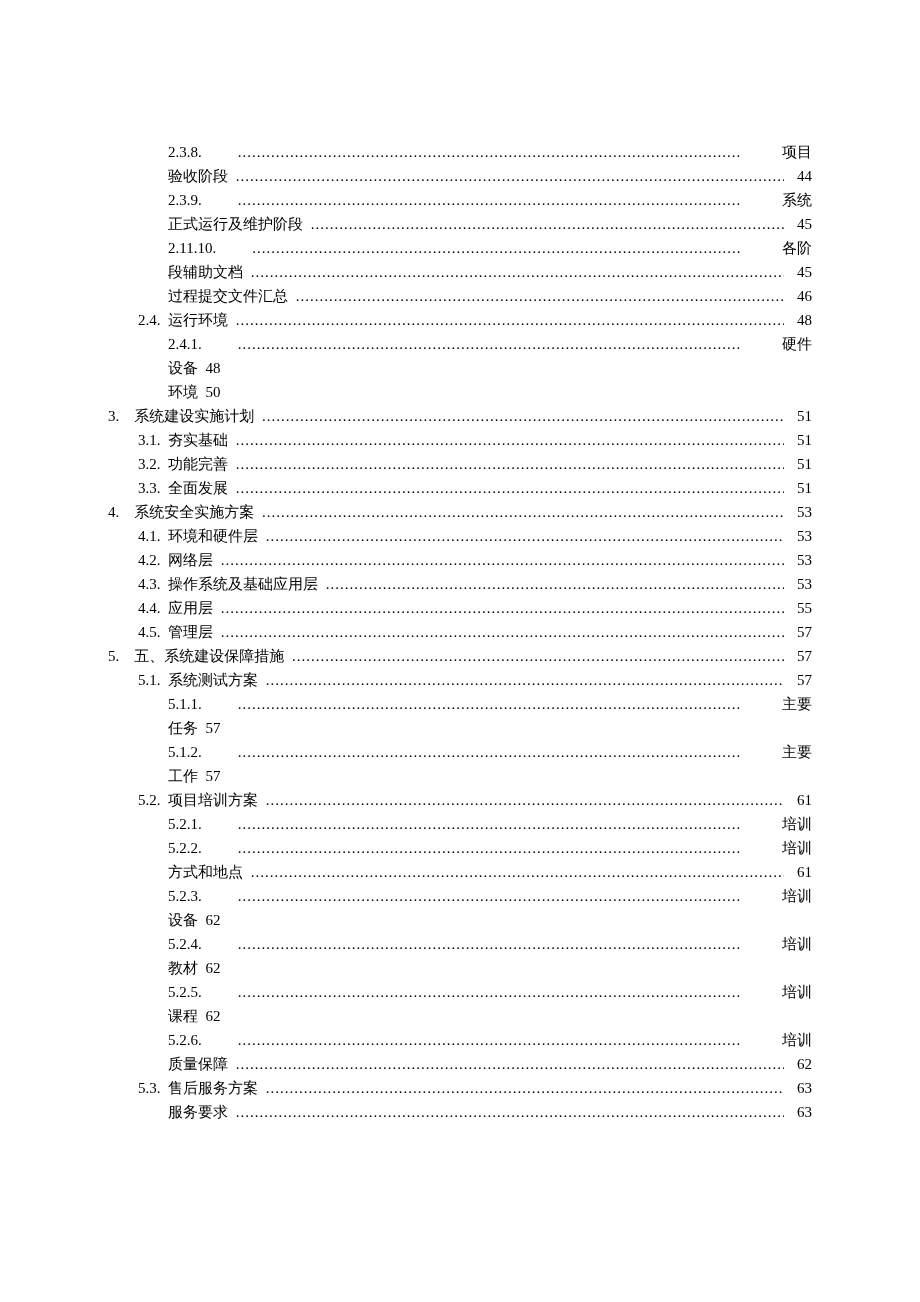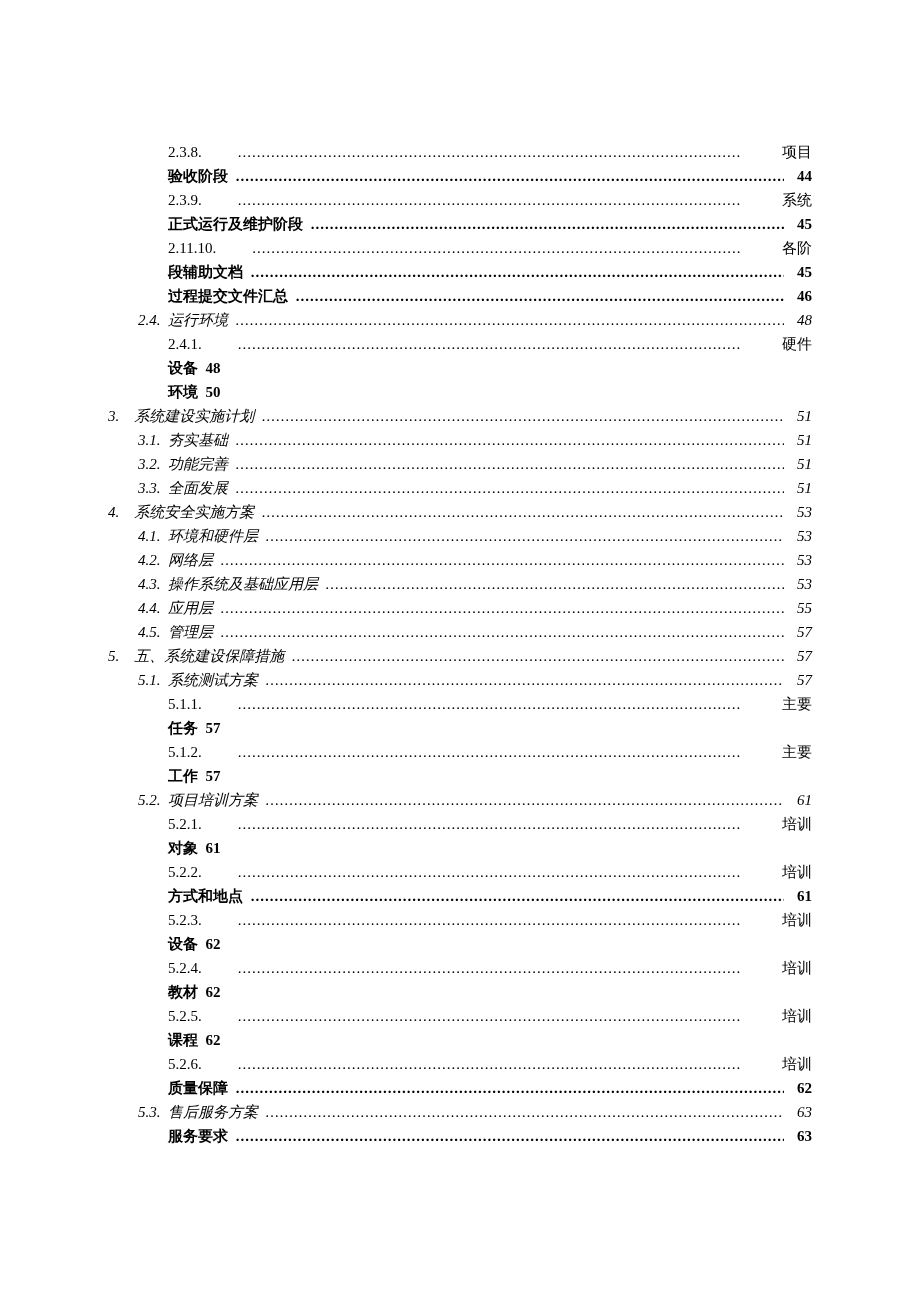--- a/index.html
+++ b/index.html
@@ -17,21 +17,20 @@
       line-height: 1.6;
     }
     .toc {
       width: 100%;
     }
     .toc-row {
       display: flex;
       align-items: flex-start;
       width: 100%;
       margin-bottom: 0px;
-      font-style: italic;
     }
     .toc-num {
       white-space: pre;
       flex-shrink: 0;
     }
     .toc-title {
       white-space: pre;
       flex-shrink: 0;
     }
     .toc-dots {
@@ -59,21 +58,20 @@
     .wrap .line1 {
       display: flex;
       align-items: center;
       width: 100%;
       gap: 32px;
     }
     .wrap .line2 {
       display: flex;
       align-items: flex-end;
       width: 100%;
-      font-weight: bold;
     }
   </style>
 </head>
 <body>
 
 <div class="toc" id="toc-container">
     <div class="wrap lvl-3">
       <div class="line1">
         <span class="toc-num">2.3.8.</span>
         <span class="toc-dots"></span>
@@ -234,23 +232,20 @@
       <span class="toc-title">项目培训方案 </span>
       <span class="toc-dots"></span>
       <span class="toc-page"> 61</span>
     </div>
     <div class="wrap lvl-3">
       <div class="line1">
         <span class="toc-num">5.2.1.</span>
         <span class="toc-dots"></span>
         <span class="toc-page">培训</span>
       </div>
-      <div class="line2">
-        <span class="toc-title">对象  61</span>
-      </div>
     </div>
     <div class="wrap lvl-3">
       <div class="line1">
         <span class="toc-num">5.2.2.</span>
         <span class="toc-dots"></span>
         <span class="toc-page">培训</span>
       </div>
       <div class="line2">
         <span class="toc-title">方式和地点 </span>
         <span class="toc-dots"></span>

